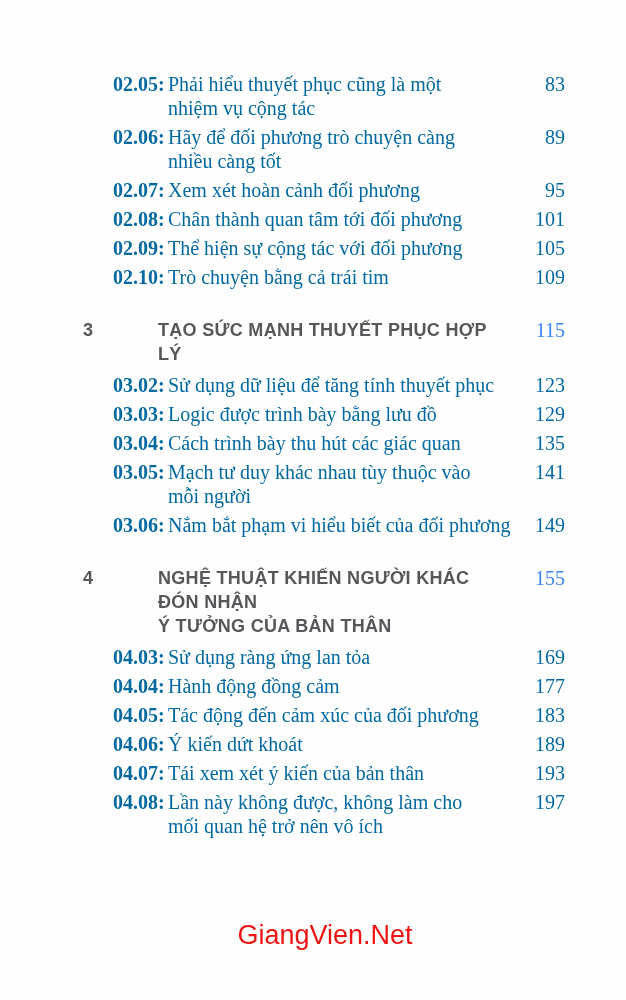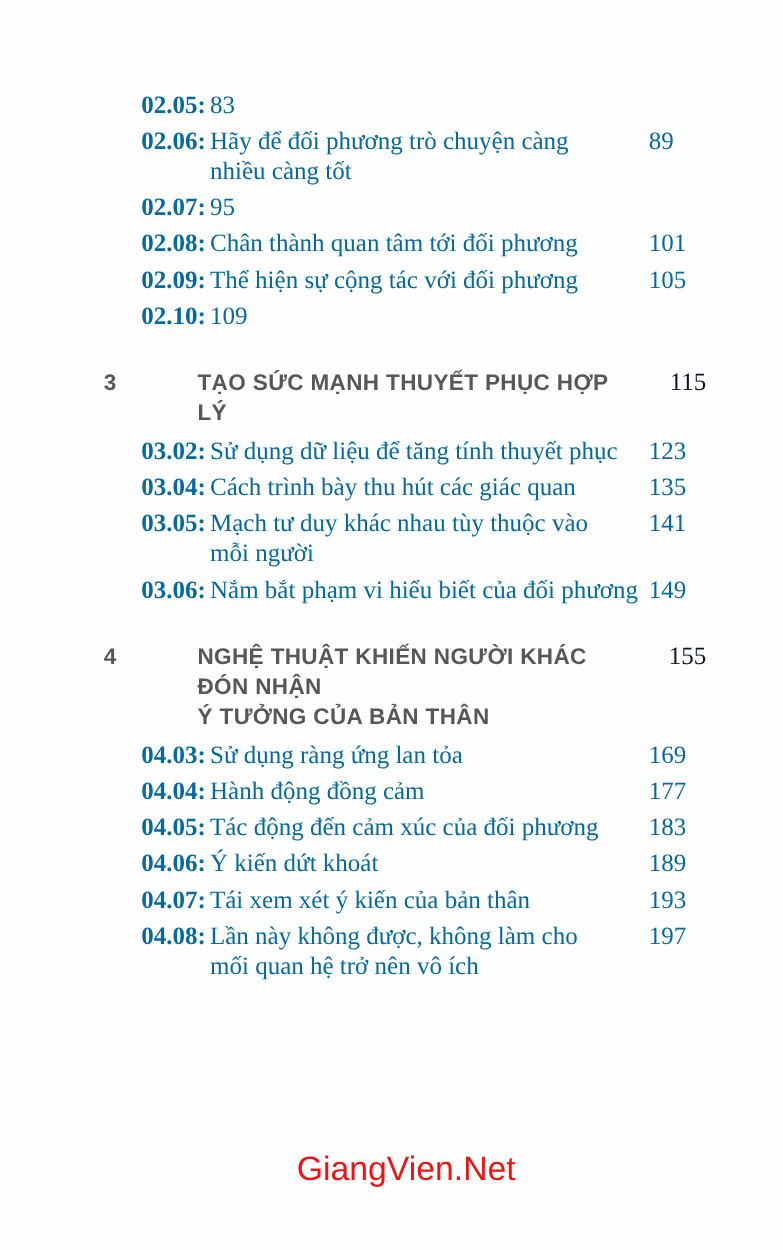--- a/index.html
+++ b/index.html
@@ -41,36 +41,36 @@
   .ch-num { flex: none; width: 27px; }
   .ch-title { flex: 1; white-space: pre-line; margin-left: 48px; }
   .ch-page {
     flex: none;
     width: 50px;
     text-align: right;
     font-family: "Liberation Serif", serif;
     font-weight: normal;
     font-size: 20px;
     letter-spacing: 0;
-    color: #0f172a;
+    color: #3b82f6;
   }
 
   .entry-row {
     display: flex;
     align-items: flex-start;
     margin-left: 113px;
     width: 452px;
     font-size: 20px;
     line-height: 24px;
     color: #0369a1;
     margin-bottom: 5px;
   }
   .e-label { flex: none; width: 55px; font-weight: bold; }
   .e-text { flex: 1; white-space: pre-line; padding-right: 4px; }
-  .e-page { flex: none; width: 46px; }
+  .e-page { flex: none; width: 46px; text-align: right; }
 
   .watermark {
     position: absolute;
     left: 12px;
     top: 920px;
     width: 626px;
     text-align: center;
     font-family: "Liberation Sans", sans-serif;
     font-size: 27px;
     color: #ee1414;
@@ -79,68 +79,77 @@
 </head>
 <body>
 
 <div class="page">
   <div class="toc">
   <section class="toc-section">
 
     <div class="entries">
   <div class="entry-row">
     <span class="e-label">02.05:</span>
+    <span class="e-text">Phải hiểu thuyết phục cũng là một
+nhiệm vụ cộng tác</span>
     <span class="e-page">83</span>
   </div>
 
   <div class="entry-row">
     <span class="e-label">02.06:</span>
     <span class="e-text">Hãy để đối phương trò chuyện càng
 nhiều càng tốt</span>
     <span class="e-page">89</span>
   </div>
 
   <div class="entry-row">
     <span class="e-label">02.07:</span>
+    <span class="e-text">Xem xét hoàn cảnh đối phương</span>
     <span class="e-page">95</span>
   </div>
 
   <div class="entry-row">
     <span class="e-label">02.08:</span>
     <span class="e-text">Chân thành quan tâm tới đối phương</span>
     <span class="e-page">101</span>
   </div>
 
   <div class="entry-row">
     <span class="e-label">02.09:</span>
     <span class="e-text">Thể hiện sự cộng tác với đối phương</span>
     <span class="e-page">105</span>
   </div>
 
   <div class="entry-row">
     <span class="e-label">02.10:</span>
+    <span class="e-text">Trò chuyện bằng cả trái tim</span>
     <span class="e-page">109</span>
   </div>
 </div>
   </section>
 
   <section class="toc-section">
     <div class="chapter-row">
       <span class="ch-num">3</span>
       <span class="ch-title">TẠO SỨC MẠNH THUYẾT PHỤC HỢP LÝ</span>
       <span class="ch-page">115</span>
     </div>
     <div class="entries">
 
   <div class="entry-row">
     <span class="e-label">03.02:</span>
     <span class="e-text">Sử dụng dữ liệu để tăng tính thuyết phục</span>
     <span class="e-page">123</span>
   </div>
 
+  <div class="entry-row">
+    <span class="e-label">03.03:</span>
+    <span class="e-text">Logic được trình bày bằng lưu đồ</span>
+    <span class="e-page">129</span>
+  </div>
 
   <div class="entry-row">
     <span class="e-label">03.04:</span>
     <span class="e-text">Cách trình bày thu hút các giác quan</span>
     <span class="e-page">135</span>
   </div>
 
   <div class="entry-row">
     <span class="e-label">03.05:</span>
     <span class="e-text">Mạch tư duy khác nhau tùy thuộc vào

